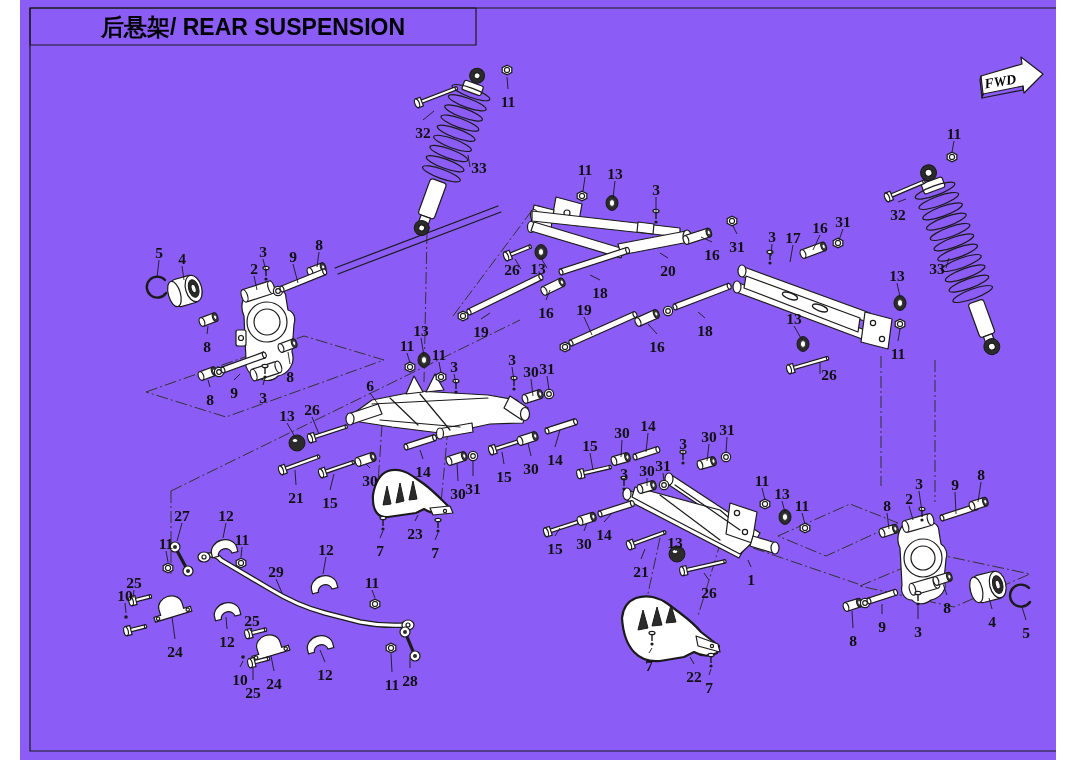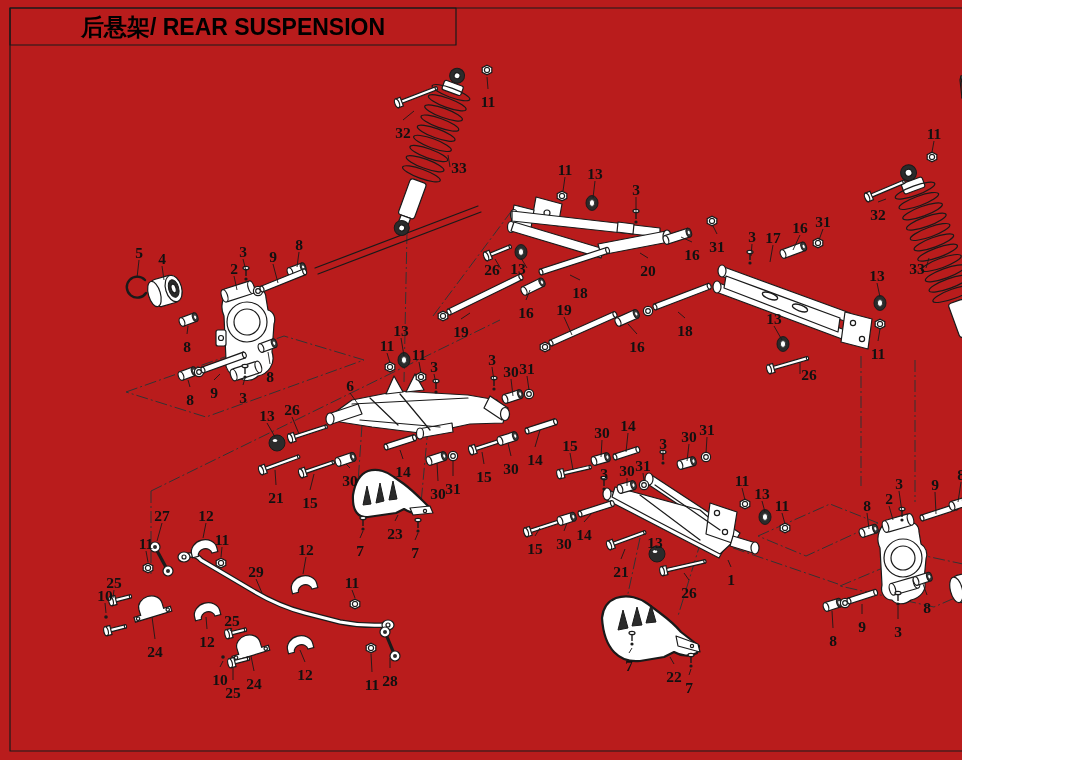--- a/index.html
+++ b/index.html
@@ -1,17 +1,17 @@
 <!DOCTYPE html>
 <html><head>
 <meta charset="utf-8">
 <style>
   html,body{margin:0;padding:0;background:#fff;}
-  .page{position:relative;width:962px;height:760px;background:#b91c1c;overflow:hidden;
-        font-family:"Liberation Sans",sans-serif;}
+  .page{position:relative;width:1036px;height:760px;background:#8b5cf6;overflow:hidden;
+        font-family:"Liberation Sans",sans-serif;margin-left:20px;}
   svg{position:absolute;left:0;top:0;}
   .ln{stroke:#1a1a1a;fill:none;stroke-width:1.2;stroke-linejoin:round;stroke-linecap:round;}
   .fw{fill:#ffffff;stroke:#1a1a1a;stroke-width:1.2;stroke-linejoin:round;}
   .dk{fill:#2b2b2b;stroke:#1a1a1a;stroke-width:1;}
   .thick{stroke-width:2.2;}
   .cline{stroke:#333;fill:none;stroke-width:1;stroke-dasharray:12 3 2 3;}
   .title-text{font-family:"Liberation Sans",sans-serif;font-weight:bold;font-size:23px;fill:#000;}
   .fwd-text{font-family:"Liberation Serif",serif;font-style:italic;font-weight:bold;font-size:14px;fill:#000;}
 </style>
 </head>

